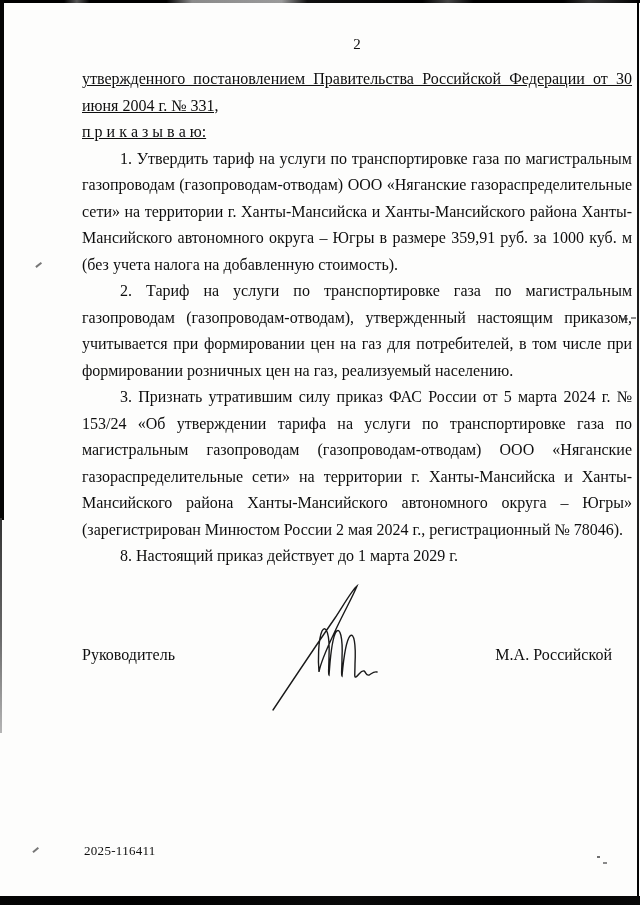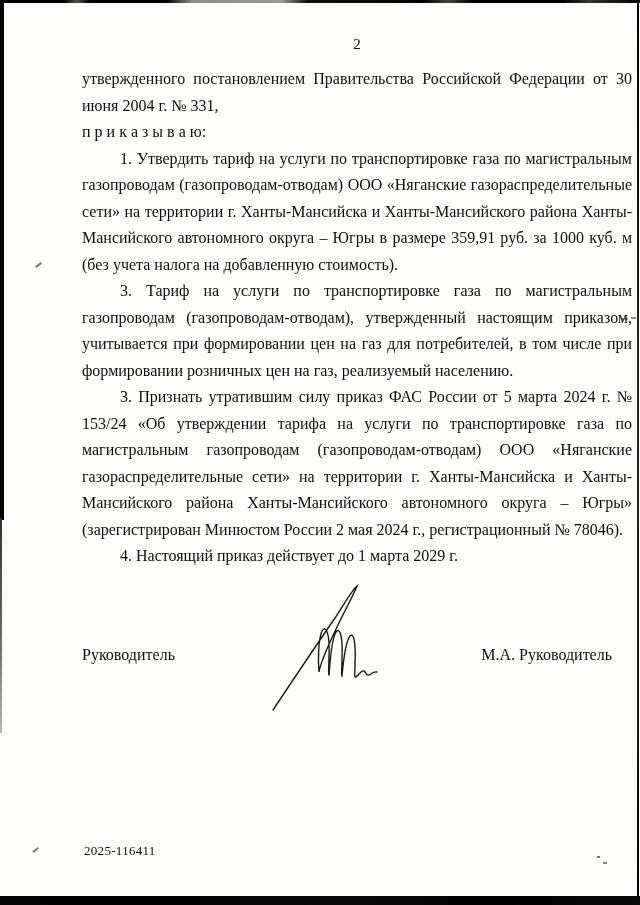--- a/index.html
+++ b/index.html
@@ -58,21 +58,21 @@
   .page-number {
     position: absolute; top: 36px; left: 82px; width: 550px;
     text-align: center; font-size: 15px;
   }
   .text-block {
     position: absolute; top: 66px; left: 82px; width: 550px;
     font-size: 16px; line-height: 26.5px;
     text-align: justify;
   }
   .para { text-indent: 38px; }
-  .no-indent { text-indent: 0; }
+  .no-indent { text-indent: 0; text-decoration: underline; }
 
   .sign-row {
     position: absolute; top: 646px; left: 82px; width: 550px;
     font-size: 16px;
     display: flex; justify-content: space-between; align-items: baseline; text-align: center;
   }
   .sign-name { padding-right: 20px; }
 
   .signature-svg {
     position: absolute; left: 255px; top: 572px;
@@ -100,23 +100,23 @@
   <div class="speck diag2"></div>
   <div class="speck dot1"></div>
   <div class="speck dot2"></div>
 
   <div class="page-number">2</div>
 
   <div class="text-block">
     <div class="para no-indent">утвержденного постановлением Правительства Российской Федерации от 30 июня 2004 г. № 331,</div>
     <div class="para no-indent">п р и к а з ы в а ю:</div>
     <div class="para">1. Утвердить тариф на услуги по транспортировке газа по магистральным газопроводам (газопроводам-отводам) ООО «Няганские газораспределительные сети» на территории г. Ханты-Мансийска и Ханты-Мансийского района Ханты-Мансийского автономного округа – Югры в размере 359,91 руб. за 1000 куб. м (без учета налога на добавленную стоимость).</div>
-    <div class="para">3. Тариф на услуги по транспортировке газа по магистральным газопроводам (газопроводам-отводам), утвержденный настоящим приказом, учитывается при формировании цен на газ для потребителей, в том числе при формировании розничных цен на газ, реализуемый населению.</div>
+    <div class="para">2. Тариф на услуги по транспортировке газа по магистральным газопроводам (газопроводам-отводам), утвержденный настоящим приказом, учитывается при формировании цен на газ для потребителей, в том числе при формировании розничных цен на газ, реализуемый населению.</div>
     <div class="para">3. Признать утратившим силу приказ ФАС России от 5 марта 2024 г. № 153/24 «Об утверждении тарифа на услуги по транспортировке газа по магистральным газопроводам (газопроводам-отводам) ООО «Няганские газораспределительные сети» на территории г. Ханты-Мансийска и Ханты-Мансийского района Ханты-Мансийского автономного округа – Югры» (зарегистрирован Минюстом России 2 мая 2024 г., регистрационный № 78046).</div>
-    <div class="para">4. Настоящий приказ действует до 1 марта 2029 г.</div>
+    <div class="para">8. Настоящий приказ действует до 1 марта 2029 г.</div>
   </div>
 
   <svg class="signature-svg" viewBox="0 0 130 150">
     <path d="M 18 138
              C 40 105, 62 72, 80 46
              C 88 34, 97 18, 102 14
              C 98 24, 90 38, 82 55
              C 74 72, 66 88, 64 100
              C 63 90, 63 68, 67 59
              C 71 52, 75 62, 74 84
@@ -127,18 +127,18 @@
              C 88 93, 90 70, 95 64
              C 99 60, 101 72, 100 92
              C 100 102, 99 106, 101 105
              C 104 103, 106 98, 109 99
              C 111 100, 111 104, 114 103
              C 116 102, 119 99, 122 100" fill="none" stroke="#1a1a1a" stroke-width="1.4" stroke-linecap="round"></path>
   </svg>
 
   <div class="sign-row">
     <span>Руководитель</span>
-    <span class="sign-name">М.А. Руководитель</span>
+    <span class="sign-name">М.А. Российской</span>
   </div>
 
   <div class="footer-code">2025-116411</div>
 
 </div>
 
 </body></html>

